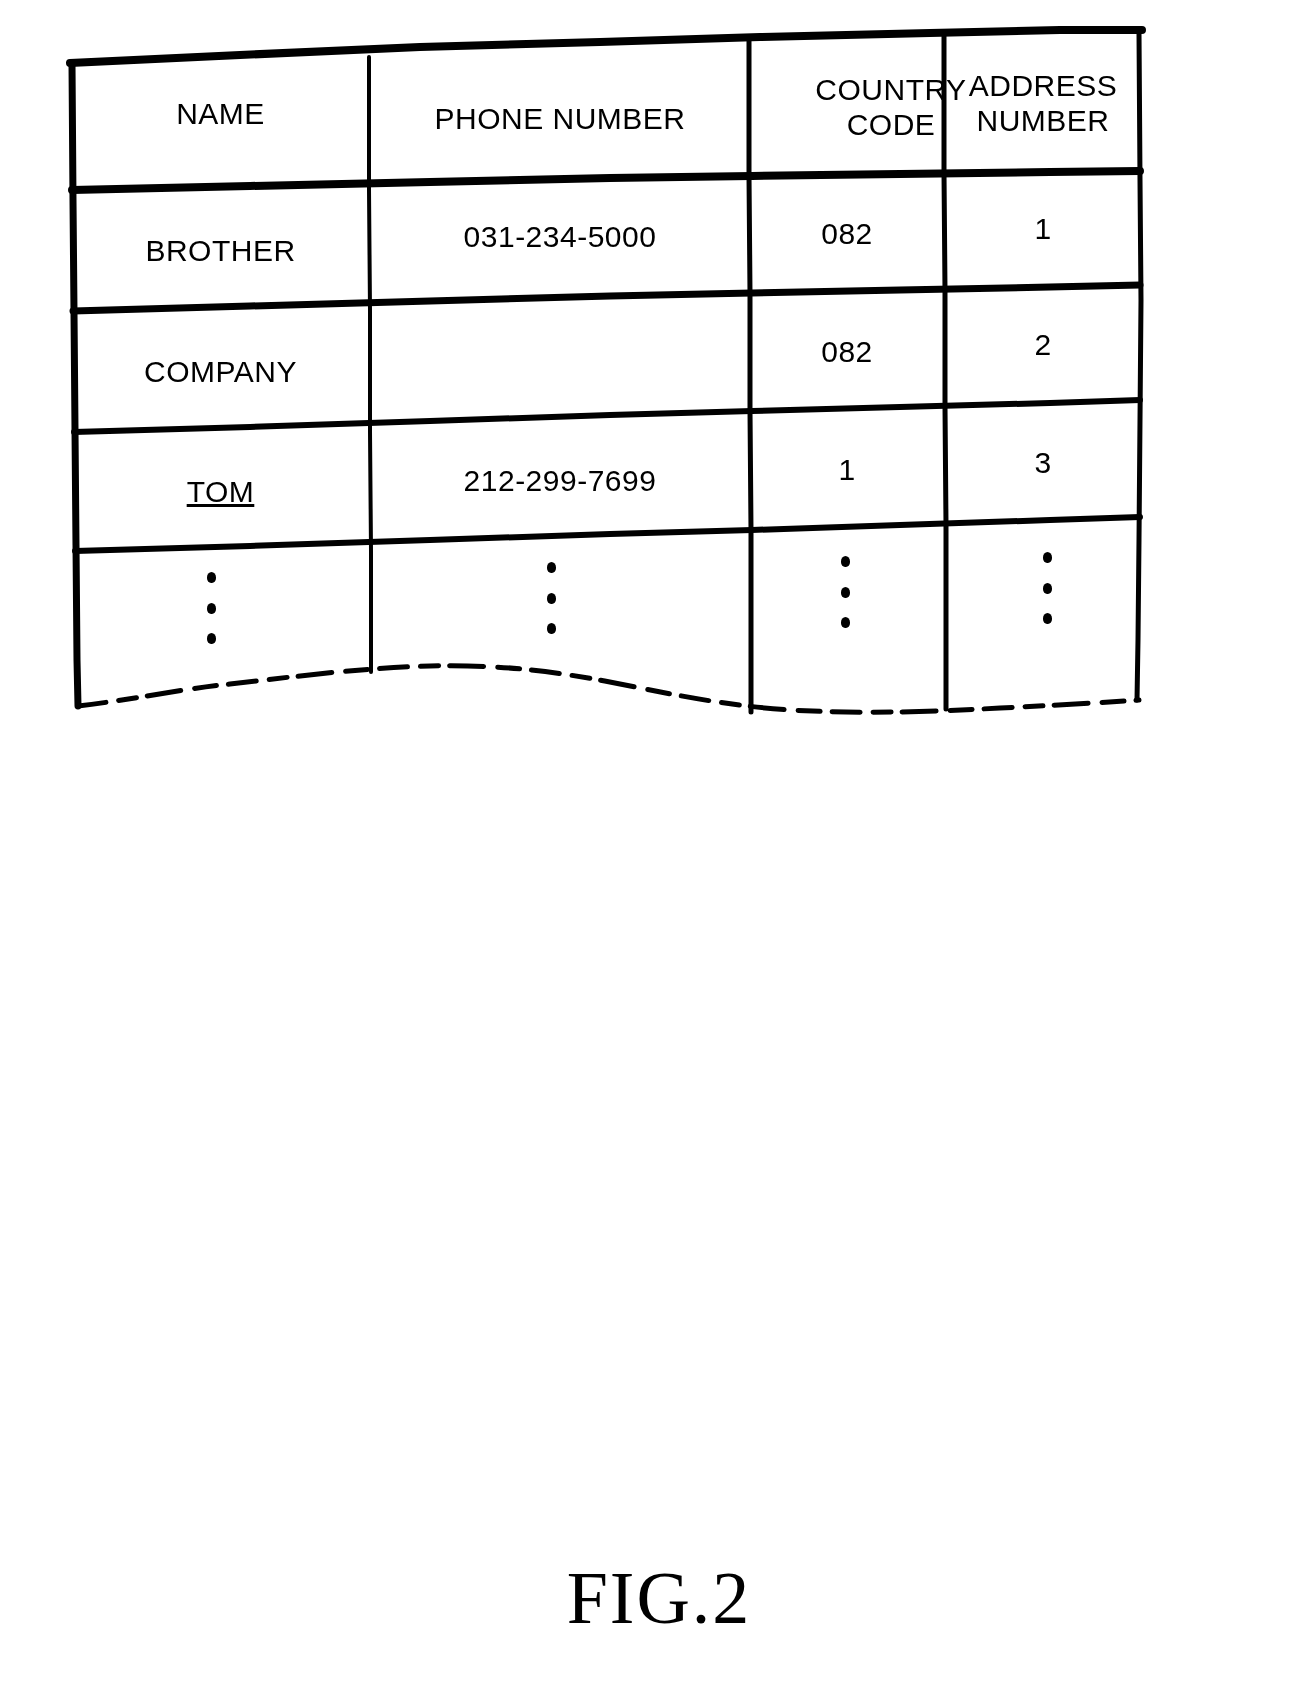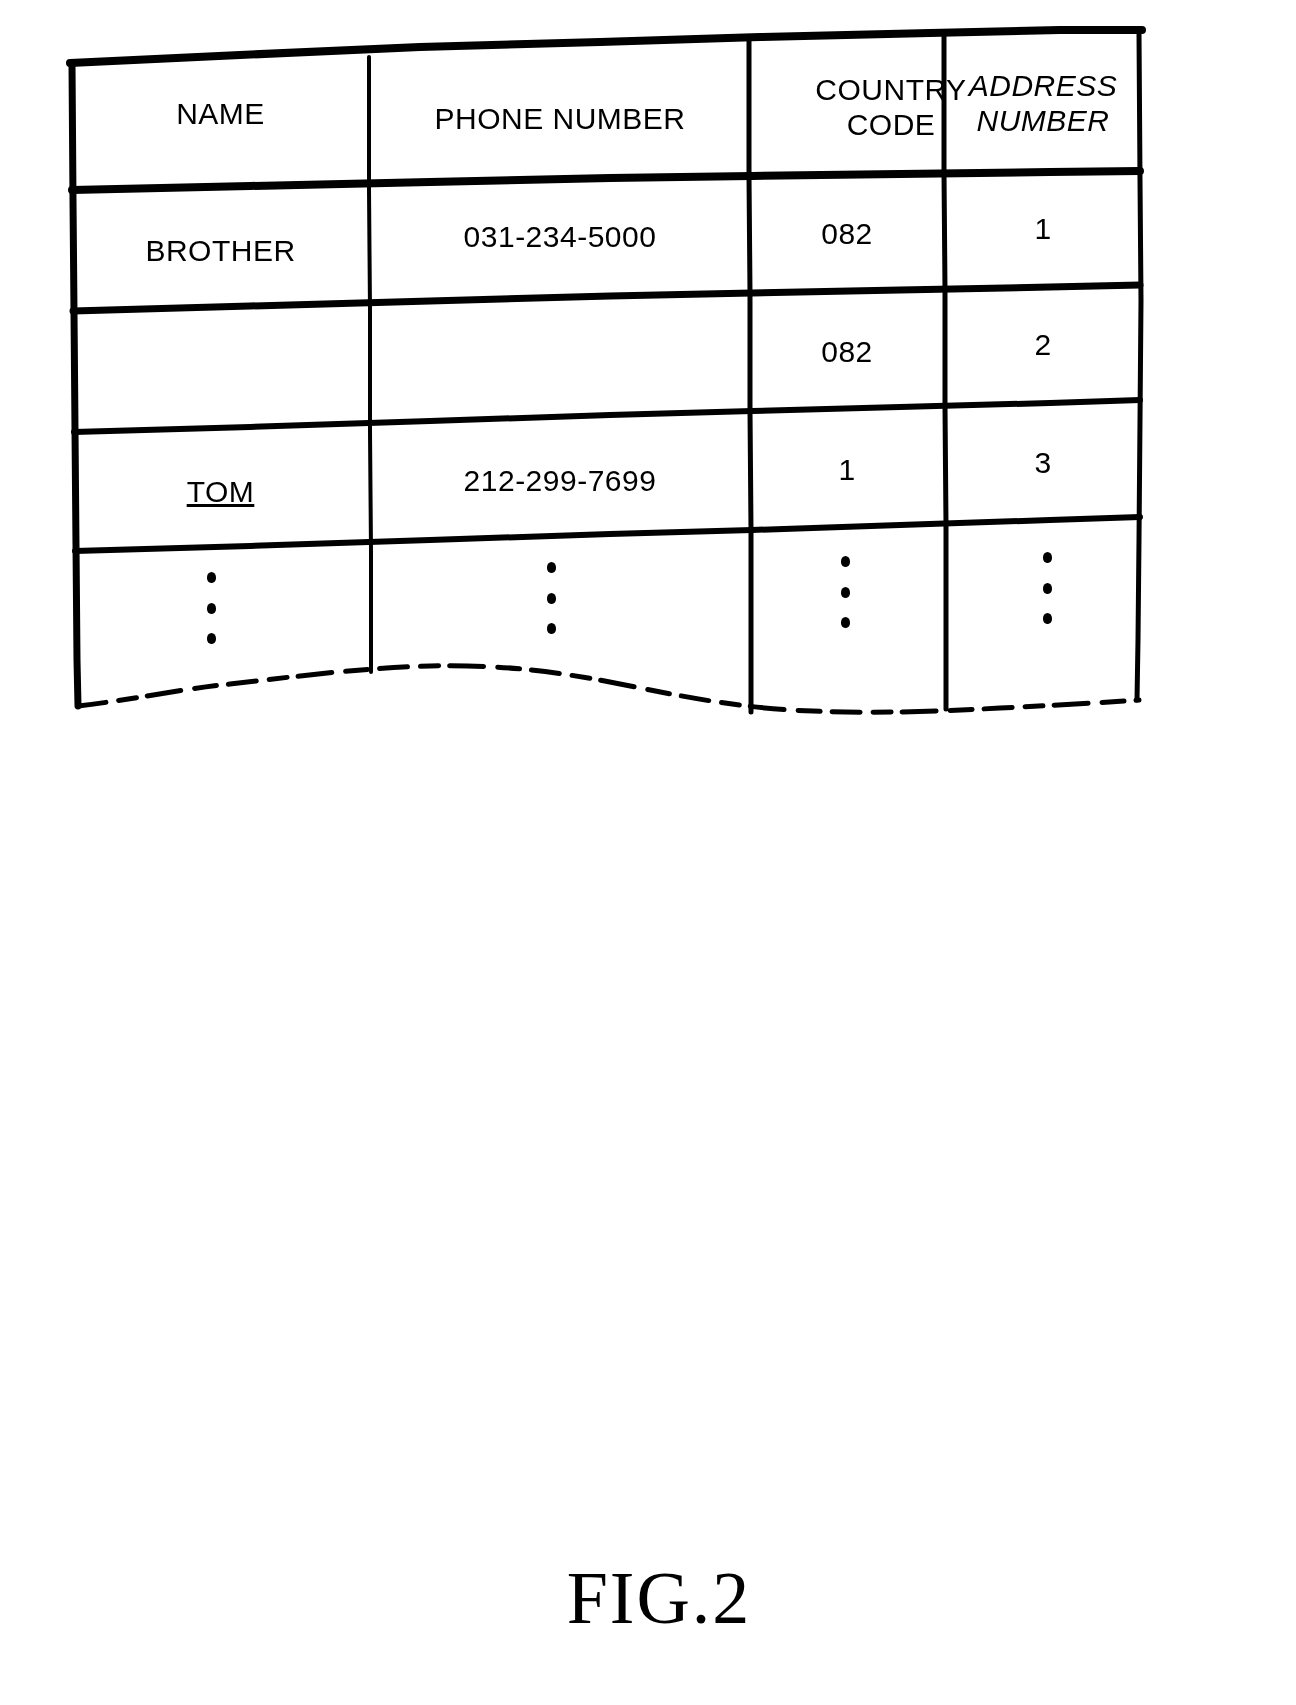--- a/index.html
+++ b/index.html
@@ -123,31 +123,32 @@
     </g>
   </svg>
 
   <div class="cell-text hdr" style="left:74px; top:52px; width:293px; height:124px;">NAME</div>
 
   <div class="cell-text hdr" style="left:372px; top:58px; width:376px; height:122px;">PHONE NUMBER</div>
 
   <div class="cell-text hdr" style="left:751px; top:40px; width:192px; height:134px;padding-left:44px;">COUNTRY
 CODE</div>
 
-  <div class="cell-text hdr" style="left:947px; top:35px; width:192px; height:136px;font-style:italic;">ADDRESS
+  <div class="cell-text hdr" style="left:947px; top:35px; width:192px; height:136px;">ADDRESS
 NUMBER</div>
 
   <div class="cell-text data" style="left:74px; top:192px; width:293px; height:118px;">BROTHER</div>
 
   <div class="cell-text data" style="left:372px; top:178px; width:376px; height:118px;">031-234-5000</div>
 
   <div class="cell-text data" style="left:751px; top:176px; width:192px; height:116px;">082</div>
 
   <div class="cell-text data" style="left:947px; top:172px; width:192px; height:114px;">1</div>
 
+  <div class="cell-text data" style="left:74px; top:313px; width:293px; height:118px;">COMPANY</div>
 
 
   <div class="cell-text data" style="left:751px; top:293px; width:192px; height:118px;">082</div>
 
   <div class="cell-text data" style="left:947px; top:287px; width:192px; height:116px;">2</div>
 
   <div class="cell-text data" style="left:74px; top:434px; width:293px; height:116px;text-decoration:underline;">TOM</div>
 
   <div class="cell-text data" style="left:372px; top:423px; width:376px; height:116px;">212-299-7699</div>
 

